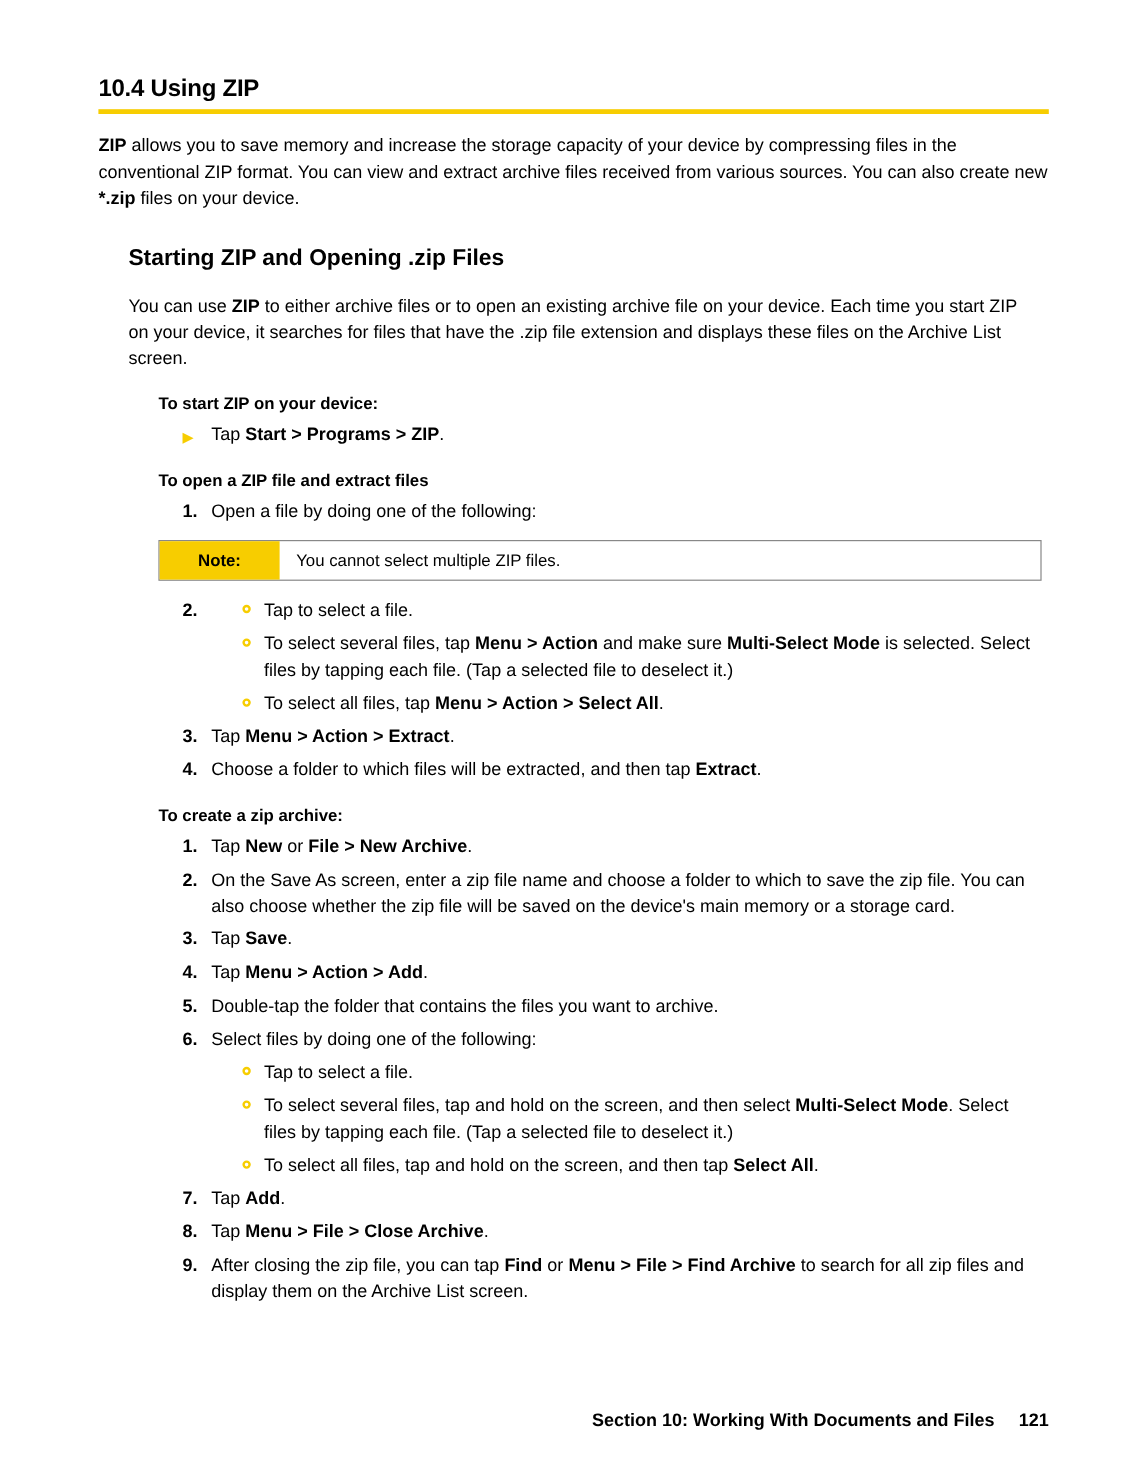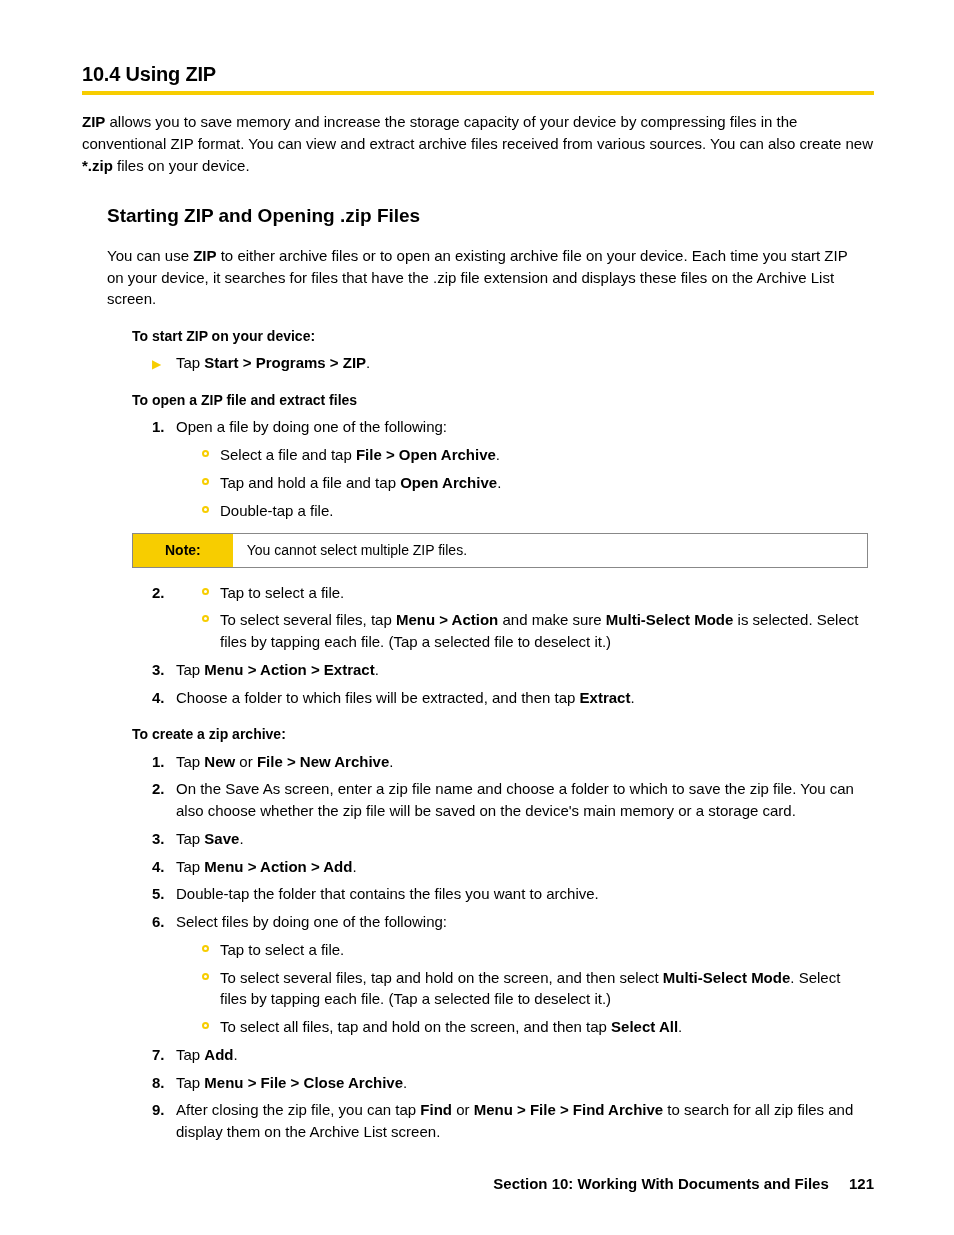--- a/index.html
+++ b/index.html
@@ -143,38 +143,34 @@
   <div class="proc-head">To start ZIP on your device:</div>
   <div class="arrow-line">
     <span class="tri">▶</span>
     <span>Tap </span><b>Start &gt; Programs &gt; ZIP</b><span>.</span>
   </div>
 
   <div class="proc-head">To open a ZIP file and extract files</div>
   <ol class="num">
     <li><span class="n">1.</span>
       <span>Open a file by doing one of the following:</span>
-      <ul class="bul">
-        <li><span>Select a file and tap </span><b>File &gt; Open Archive</b><span>.</span></li>
-        <li><span>Tap and hold a file and tap </span><b>Open Archive</b><span>.</span></li>
-        <li><span>Double-tap a file.</span></li>
-      </ul>
     </li>
   </ol>
 
   <div class="note-box">
     <div class="note-label">Note:</div>
     <div class="note-text">You cannot select multiple ZIP files.</div>
   </div>
 
   <ol class="num">
     <li><span class="n">2.</span>
       <ul class="bul">
         <li><span>Tap to select a file.</span></li>
         <li><span>To select several files, tap </span><b>Menu &gt; Action</b><span> and make sure </span><b>Multi-Select Mode</b><span> is selected. Select files by tapping each file. (Tap a selected file to deselect it.)</span></li>
+        <li><span>To select all files, tap </span><b>Menu &gt; Action &gt; Select All</b><span>.</span></li>
       </ul>
     </li>
     <li><span class="n">3.</span>
       <span>Tap </span><b>Menu &gt; Action &gt; Extract</b><span>.</span>
     </li>
     <li><span class="n">4.</span>
       <span>Choose a folder to which files will be extracted, and then tap </span><b>Extract</b><span>.</span>
     </li>
   </ol>
 

